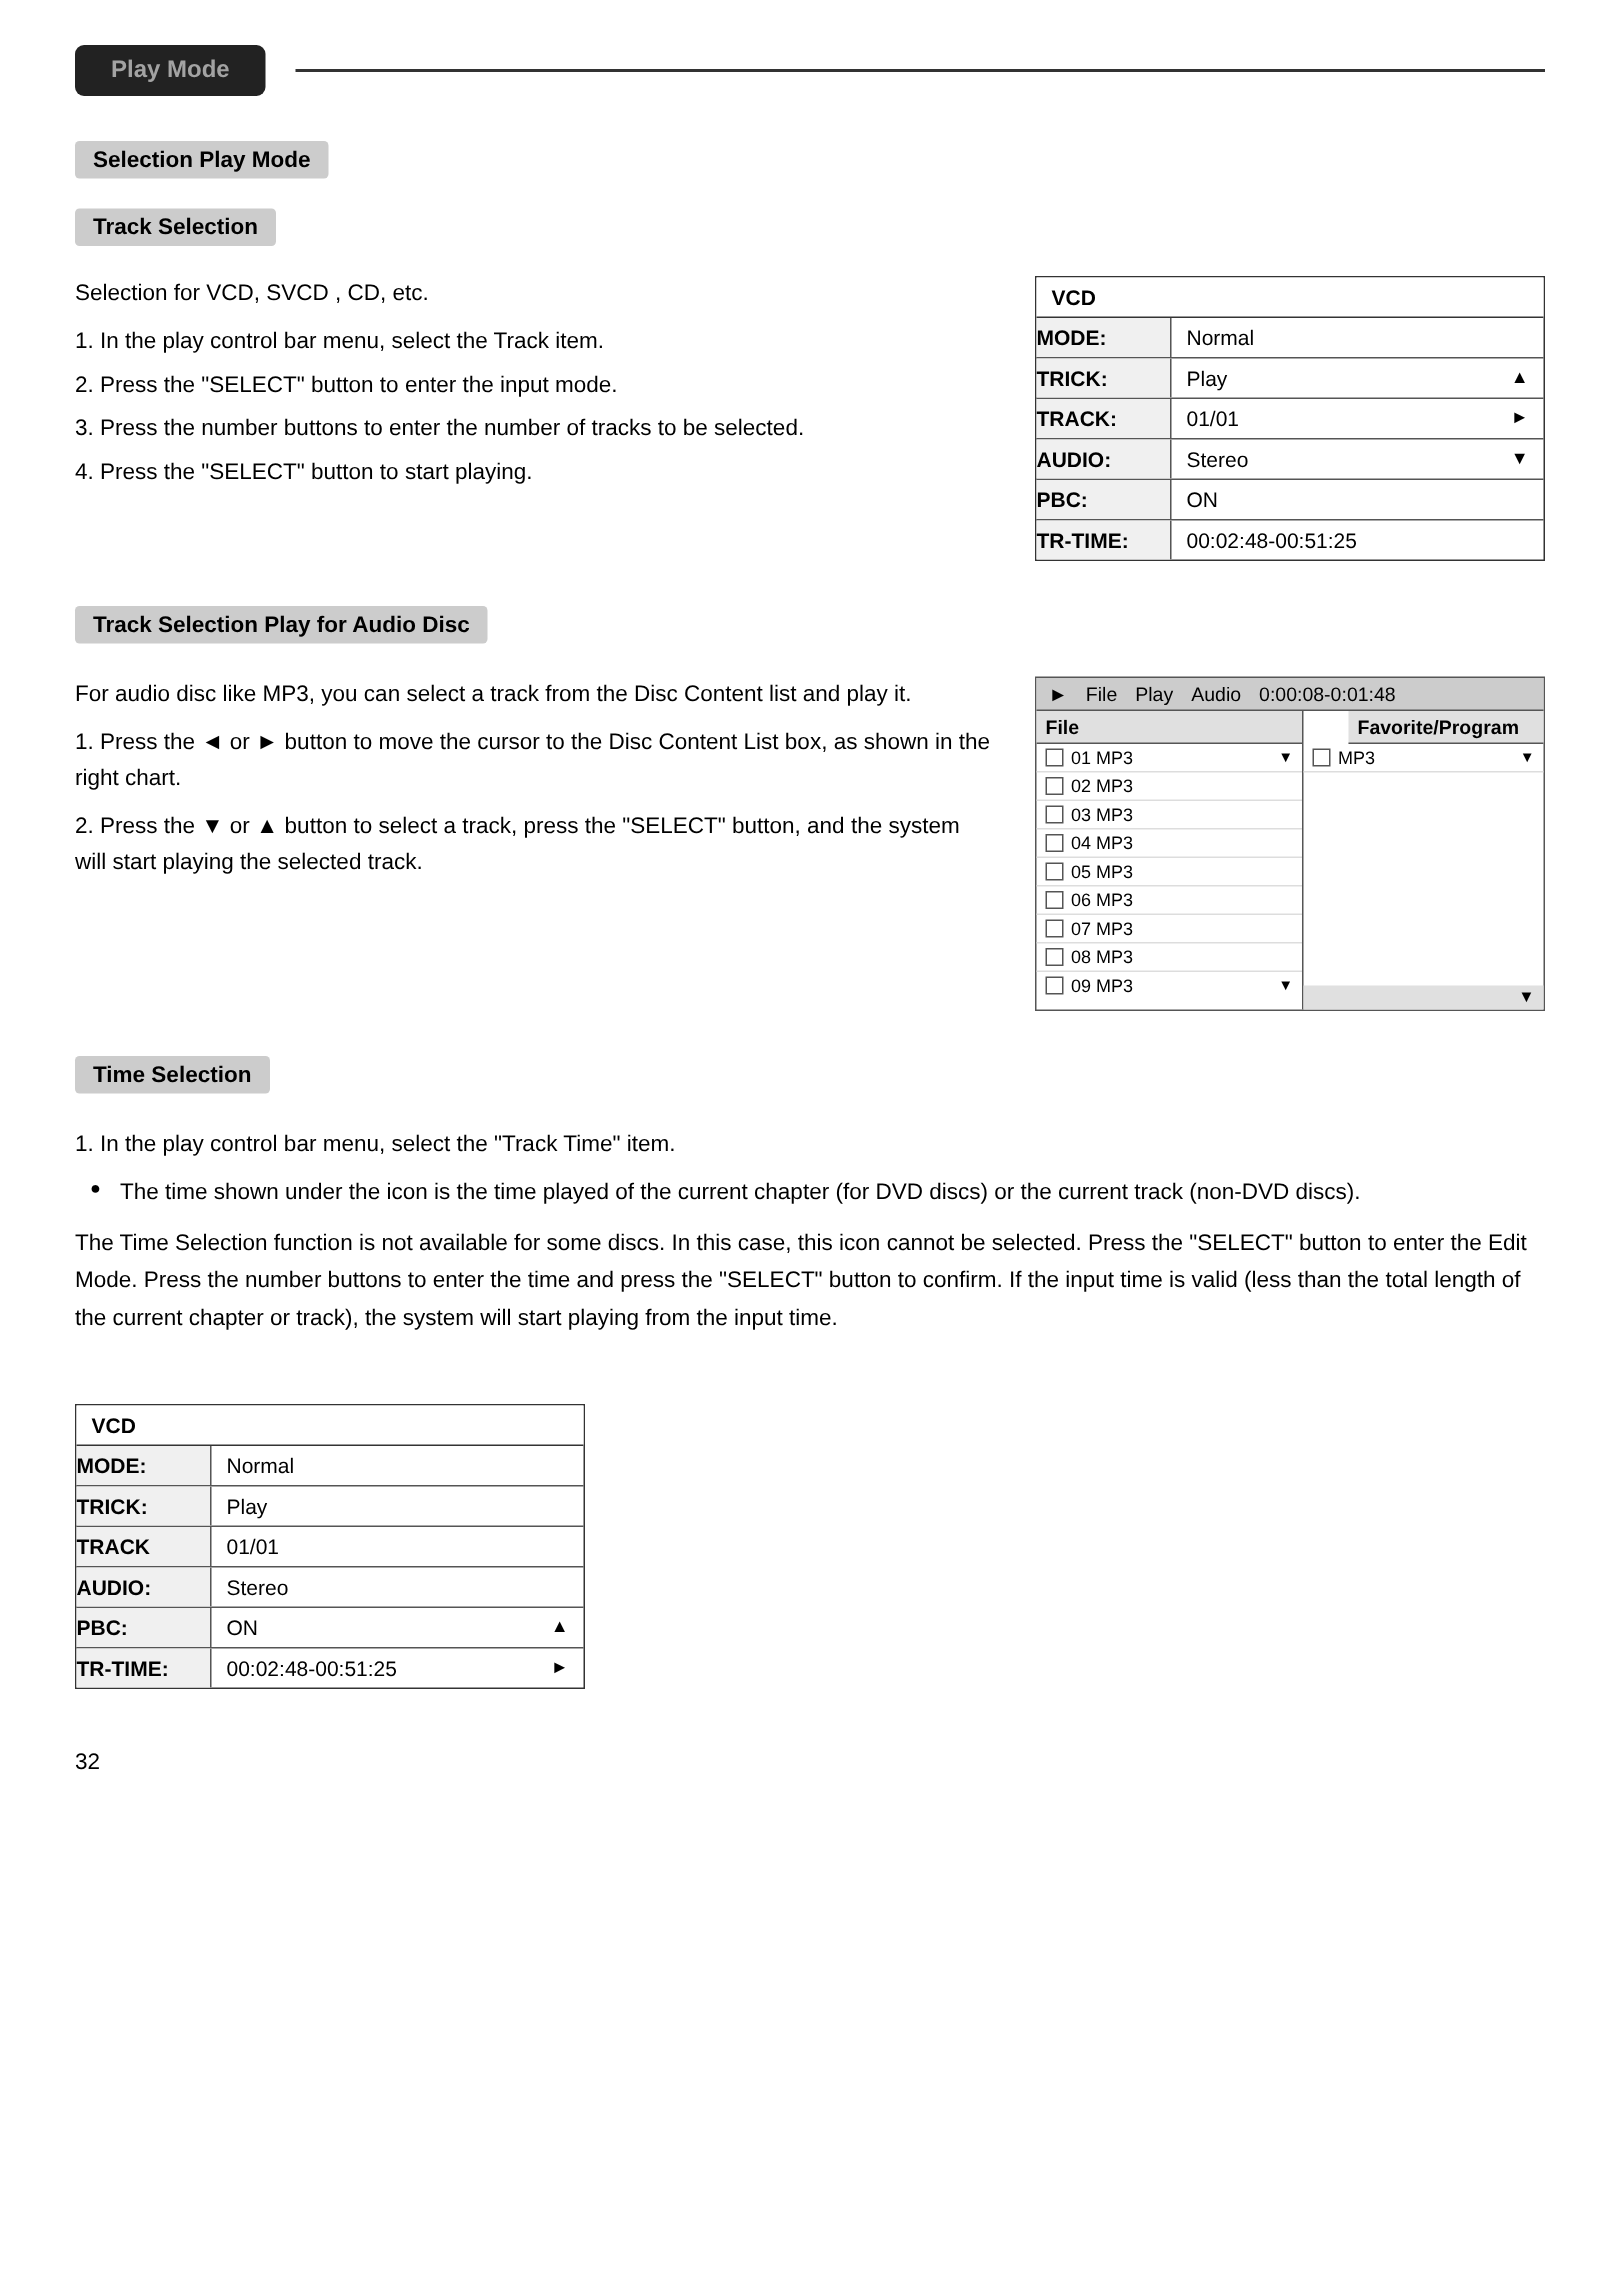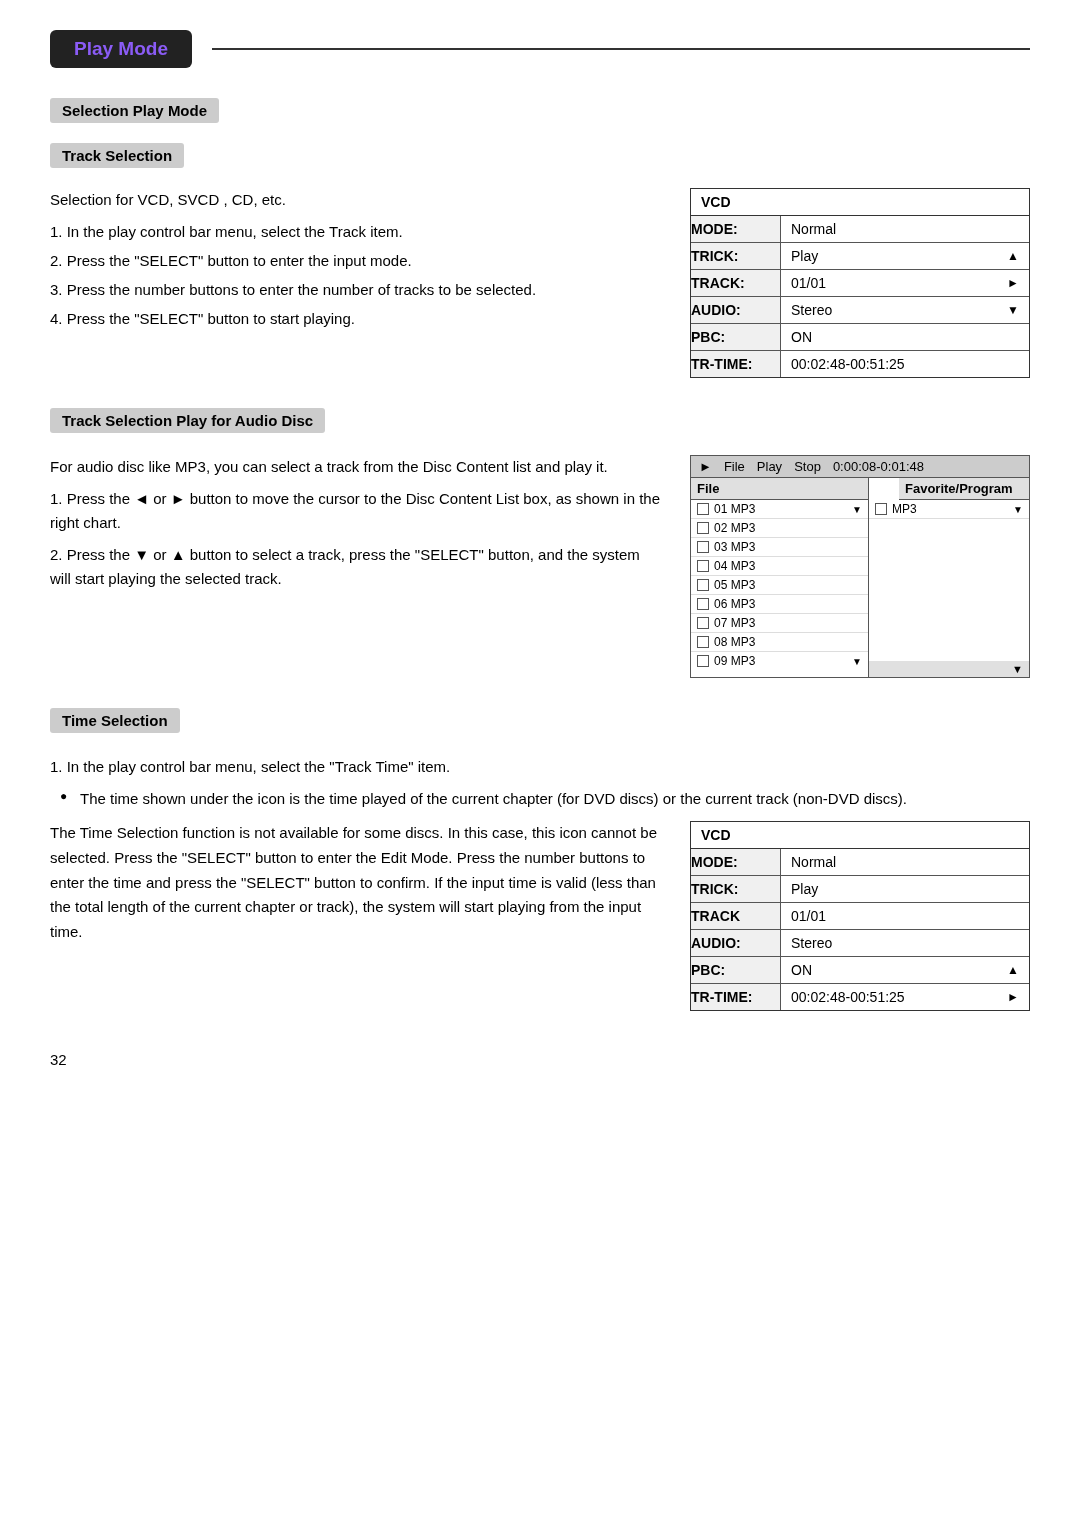--- a/index.html
+++ b/index.html
@@ -14,22 +14,22 @@
     }
 
     
     .page-title-bar {
       display: flex;
       align-items: center;
       margin-bottom: 30px;
     }
     .page-title-box {
       background: #222;
-      color: #8b5cf6;
-      font-size: 19px;
+      color: #a3a3a3;
+      font-size: 16px;
       font-weight: bold;
       padding: 8px 24px;
       border-radius: 6px;
       margin-right: 20px;
       white-space: nowrap;
     }
     .page-title-line {
       flex: 1;
       height: 2px;
       background: #333;
@@ -83,21 +83,20 @@
       width: 90px;
       padding: 5px 0;
       font-weight: bold;
       border-right: 1px solid #555;
       background: #f0f0f0;
     }
     .vcd-panel .vcd-value {
       flex: 1;
       padding: 5px 10px;
       display: flex;
-      align-items: center;
       justify-content: space-between;
     }
     .vcd-panel .arrow-right {
       font-size: 12px;
     }
     .vcd-panel .arrow-down {
       font-size: 12px;
     }
     .vcd-panel .arrow-up {
       font-size: 12px;
@@ -198,20 +197,21 @@
     .full-width-text {
       margin-bottom: 15px;
       line-height: 1.65;
     }
 
     
     .time-section-row {
       display: flex;
       gap: 30px;
       margin-top: 10px;
+      flex-direction: column;
     }
     .time-section-left {
       flex: 1;
     }
     .time-section-right {
       width: 340px;
       flex-shrink: 0;
     }
 
     
@@ -312,21 +312,21 @@
     <div class="text-block">For audio disc like MP3, you can select a track from the Disc Content list and play it.</div>
     <div class="text-block">1. Press the ◄ or ► button to move the cursor to the Disc Content List box, as shown in the right chart.</div>
     <div class="text-block">2. Press the ▼ or ▲ button to select a track, press the "SELECT" button, and the system will start playing the selected track.</div>
   </div>
   <div class="section-right">
     <div class="mp3-panel">
       <div class="mp3-toolbar">
         <span>►</span>
         <span>File</span>
         <span>Play</span>
-        <span>Stop</span>
+        <span>Audio</span>
         <span>0:00:08-0:01:48</span>
       </div>
       <div class="mp3-body">
         <div class="mp3-col-left">
           <div class="mp3-col-header">
             <span>File</span>
             <span></span>
           </div>
           <div class="mp3-item">
             <span class="checkbox"></span>

